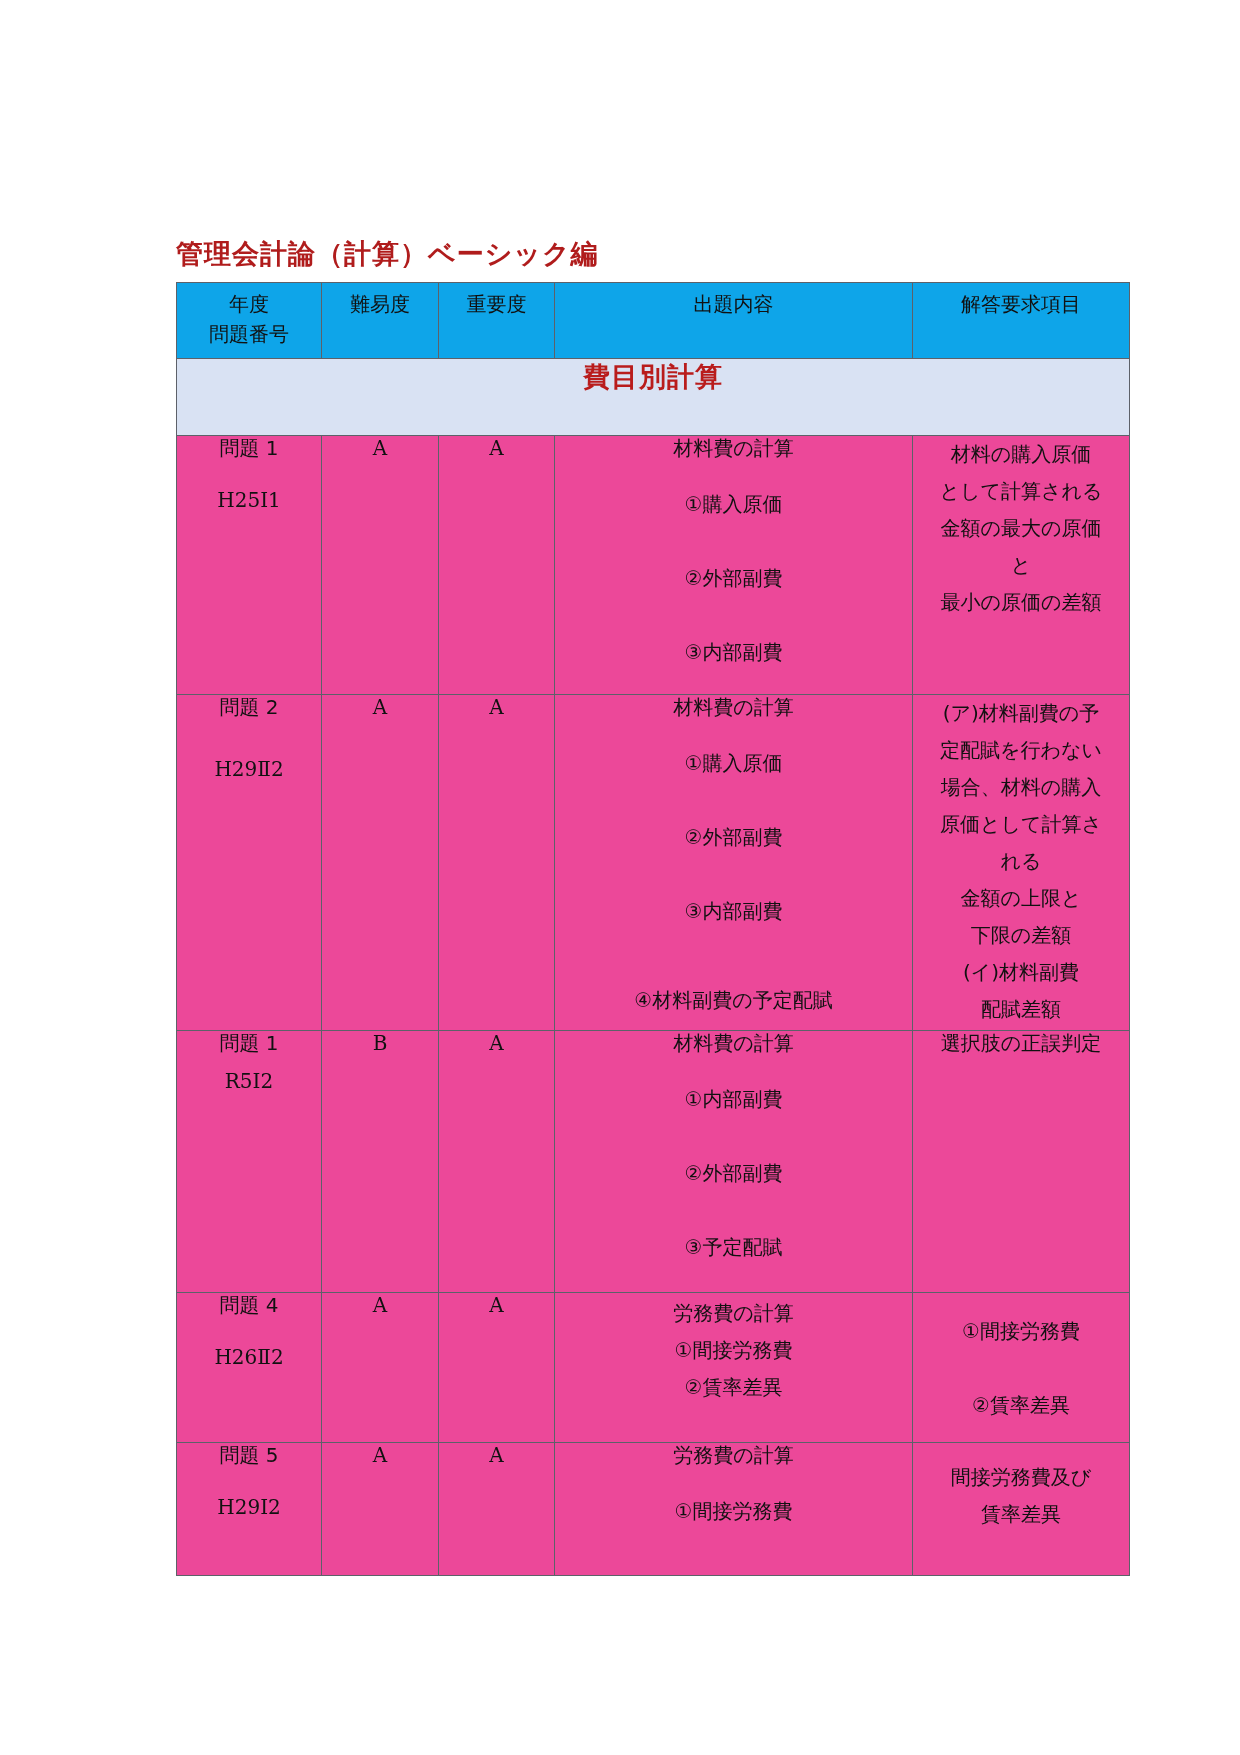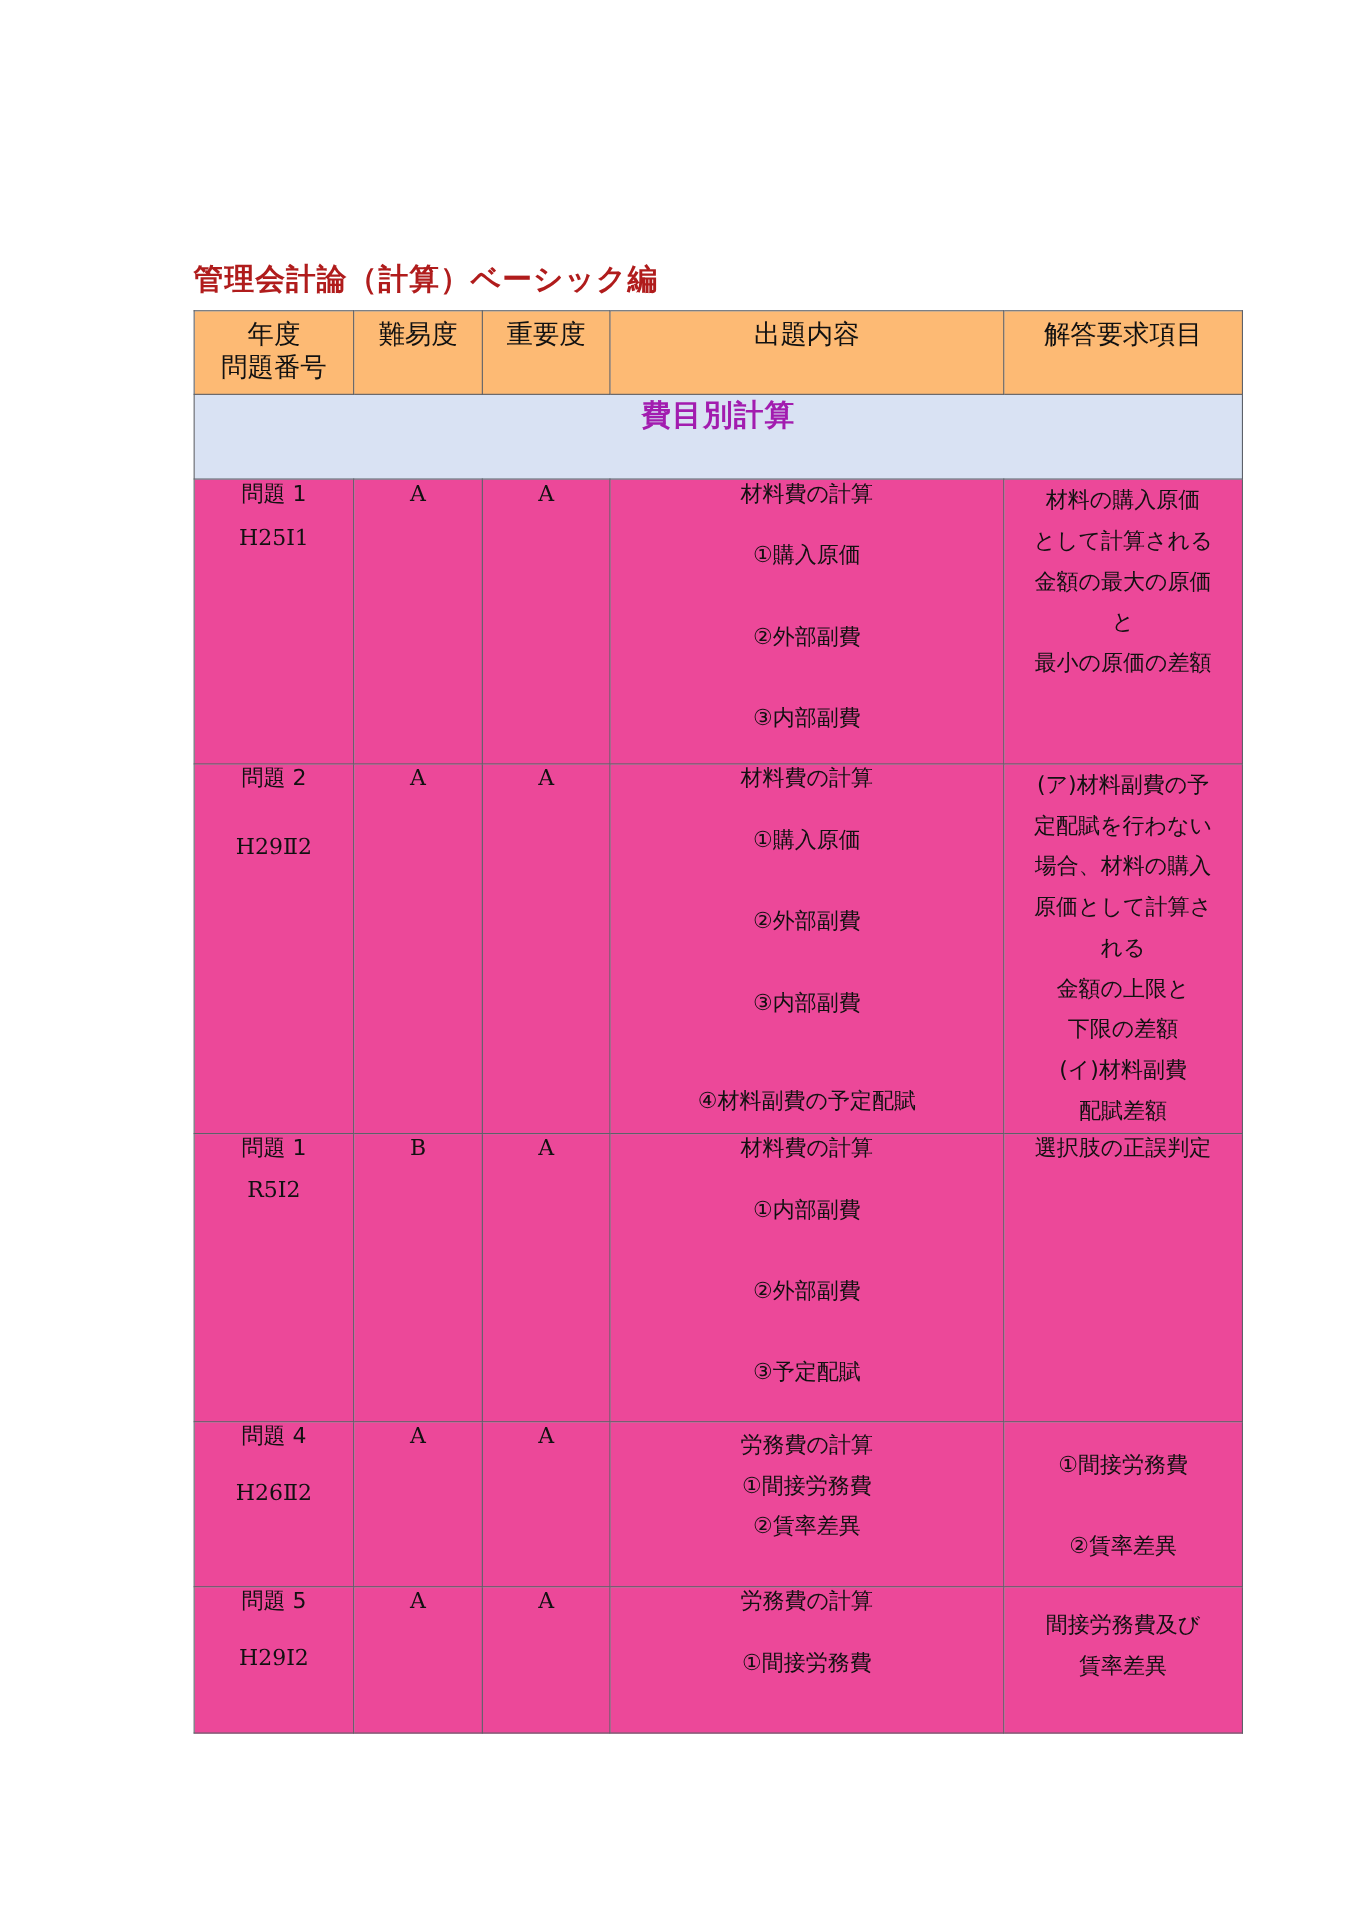--- a/index.html
+++ b/index.html
@@ -4,23 +4,23 @@
 <style>
   html, body { margin: 0; padding: 0; background: #ffffff; }
   body { width: 1240px; height: 1755px; position: relative; overflow: hidden;
          font-family: "DejaVu Sans", "Liberation Sans", sans-serif; color: #111; }
   .doc-title { position: absolute; left: 176px; top: 236px; font-size: 27px; font-weight: bold;
                color: #b01c1c; letter-spacing: 1px; margin: 0; white-space: nowrap; }
   table.q { position: absolute; left: 176px; top: 282px; width: 953px; border-collapse: collapse;
             table-layout: fixed; }
   table.q td, table.q th { border: 1.5px solid #5d6169; vertical-align: top; text-align: center;
             padding: 0; font-weight: normal; }
-  th { background: #fdba74; font-size: 24px; padding-top: 6px !important; height: 69px; line-height: 30px; }
+  th { background: #0ea5e9; font-size: 20px; padding-top: 6px !important; height: 69px; line-height: 30px; }
   .section td { background: #d9e2f3; height: 76px; vertical-align: middle; }
-  .section-label { color: #a21caf; font-size: 27px; font-weight: bold; letter-spacing: 1px; }
+  .section-label { color: #b91c1c; font-size: 27px; font-weight: bold; letter-spacing: 1px; }
   tbody.rows td { background: #ec4899; font-size: 20px; }
   .cellpad { padding-top: 8px; }
   .num { font-family: "DejaVu Serif", "Liberation Serif", serif; }
   .line { display: block; white-space: nowrap; }
   .q-no { line-height: 24px; }
   .grade { font-family: "DejaVu Serif", "Liberation Serif", serif; font-size: 21px; }
 </style>
 </head>
 <body>
 
@@ -57,21 +57,21 @@
   <tbody class="section">
     <tr>
       <td colspan="5"><span class="section-label">費目別計算</span></td>
     </tr>
   </tbody>
   <tbody class="rows">
 
     <tr style="height:259px">
       <td class="cellpad q-no">
         <span class="line">問題 1</span>
-        <span class="line num" style="margin-top:16px">H25Ⅰ1</span>
+        <span class="line num" style="margin-top:28px">H25Ⅰ1</span>
       </td>
       <td class="cellpad grade">A</td>
       <td class="cellpad grade">A</td>
       <td class="cellpad" style="line-height:24px">
         <span class="line">材料費の計算</span>
         <span class="line" style="margin-top:32px">①購入原価</span>
         <span class="line" style="margin-top:50px">②外部副費</span>
         <span class="line" style="margin-top:50px">③内部副費</span>
       </td>
       <td class="cellpad" style="line-height:37px">

